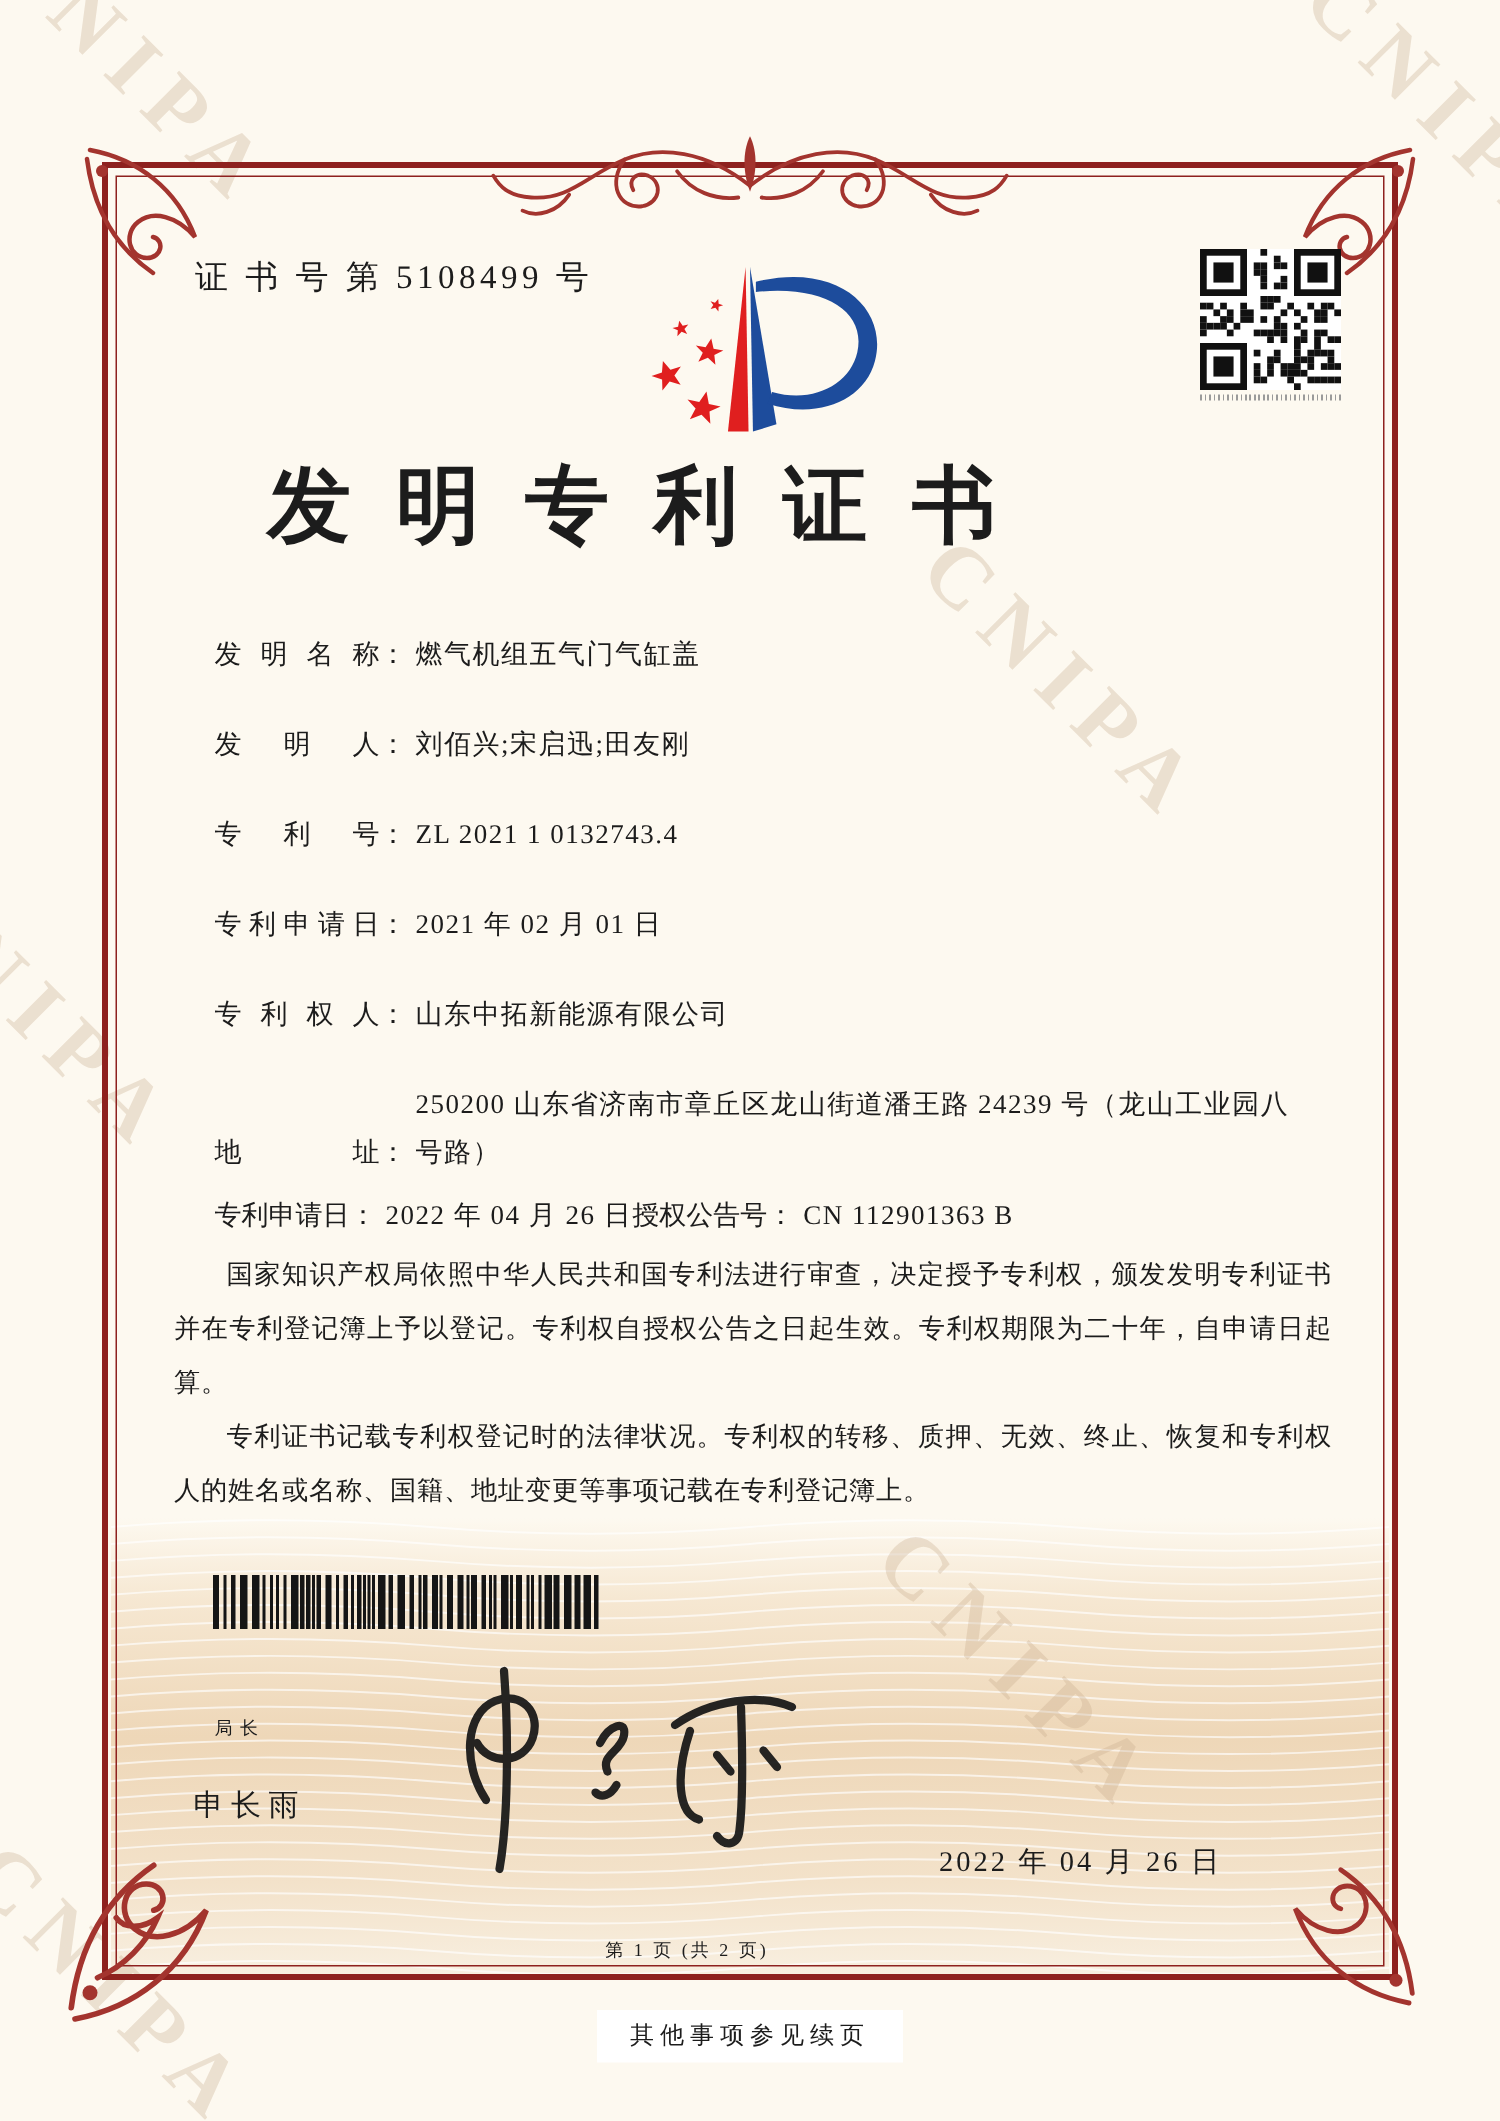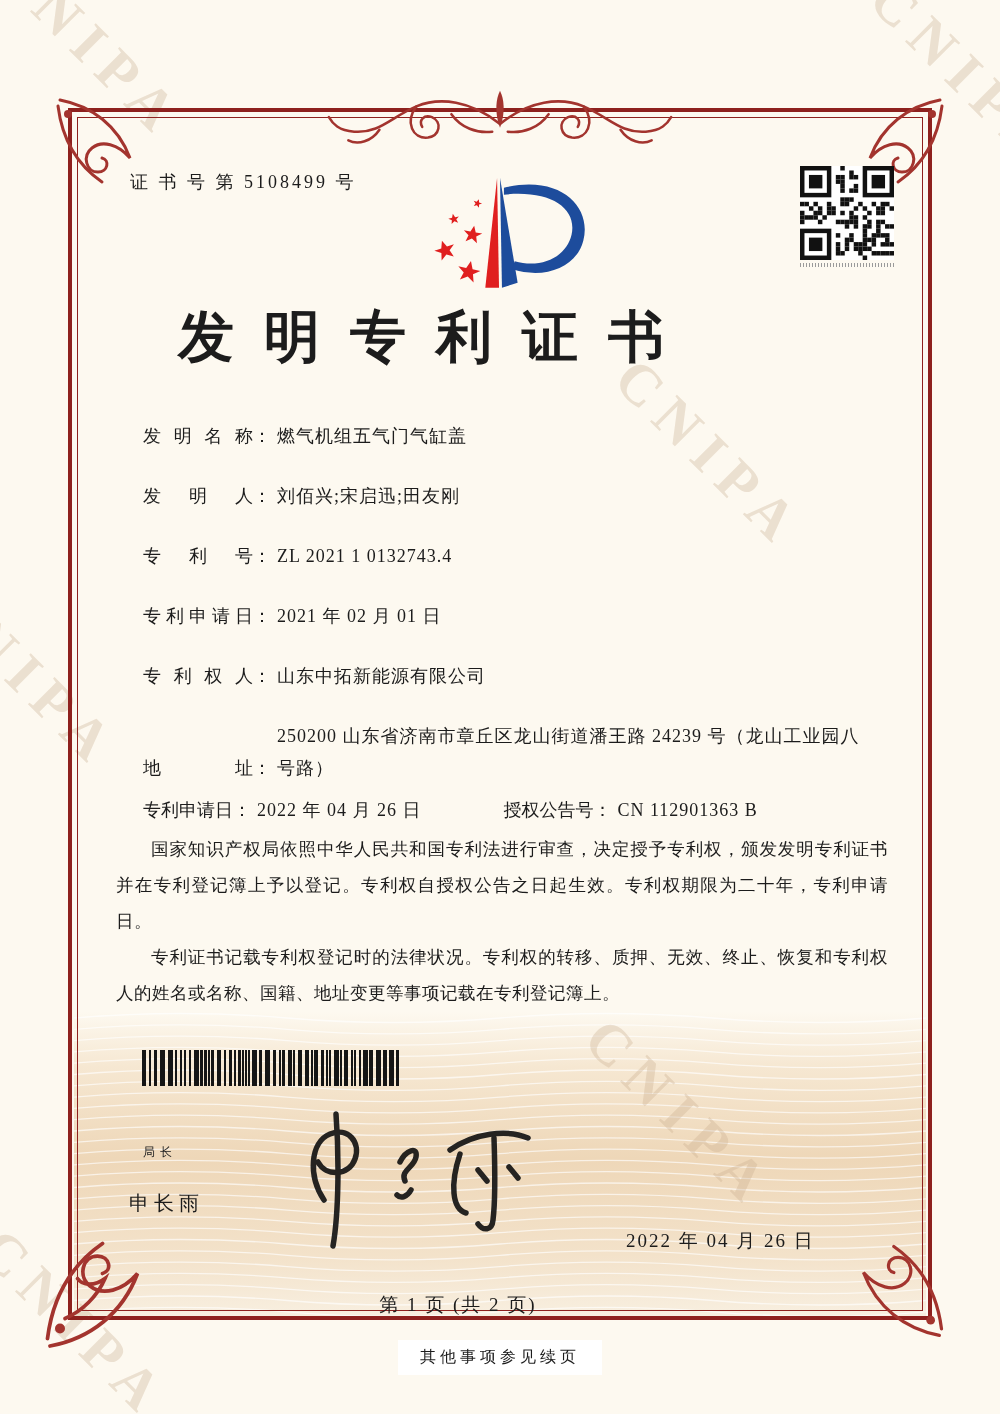--- a/index.html
+++ b/index.html
@@ -37,21 +37,21 @@
       rgba(247,238,224,0) 0%,
       rgba(240,217,185,0.55) 18%,
       #eed7b8 48%,
       #f3e2ca 80%,
       #f8efe0 100%);
   }
   .wave-zone svg { width:100%; height:100%; display:block; }
 
   .cert-no {
     position:absolute; left:130px; top:170px; z-index:5;
-    font-size:18px; letter-spacing:3px;
+    font-size:22px; letter-spacing:3px;
   }
   .qr-wrap { position:absolute; left:800px; top:166px; z-index:5; width:94px; }
   .qr-wrap svg { display:block; background:#fff; }
   .qr-microtext {
     margin-top:3px; height:4px; width:94px;
     background:repeating-linear-gradient(90deg,#9a9a9a 0 1px,transparent 1px 3px);
   }
   .logo { position:absolute; left:402px; top:162px; width:196px; height:128px; z-index:5; }
 
   .doc-title {
@@ -62,41 +62,41 @@
   .fields { position:absolute; left:143px; top:420px; width:745px; z-index:5; font-size:18px; }
   .field-row { display:flex; align-items:flex-start; line-height:32px; margin-bottom:28px; }
   .field-label {
     display:inline-block; width:110px;
     text-align:justify; text-align-last:justify; flex:0 0 110px;
   }
   .field-colon { flex:0 0 auto; }
   .field-value { margin-left:6px; letter-spacing:1px; max-width:585px; }
   .grant-row { display:flex; line-height:32px; }
   .grant-cell { display:flex; }
-  .grant-cell.right { margin-left:82px; }
+  .grant-cell.right { }
 
   .body-paragraphs {
     position:absolute; left:116px; top:832px; width:772px; z-index:5;
     font-size:17.5px; line-height:2.05; letter-spacing:0.5px;
     text-align:justify;
   }
   .body-paragraphs p { text-indent:2em; }
 
   .barcode { position:absolute; left:140px; top:1050px; z-index:5; }
   .barcode svg { display:block; }
 
   .signoff-role { position:absolute; left:143px; top:1144px; z-index:5; font-size:12px; letter-spacing:5px;
                   font-family:"Liberation Sans","DejaVu Sans",sans-serif; }
   .signoff-name { position:absolute; left:129px; top:1190px; z-index:5; font-size:20px; letter-spacing:5px;
                   font-family:Liberation Serif, serif; }
   .signature { position:absolute; left:278px; top:1104px; width:270px; height:145px; z-index:5; }
   .sign-date { position:absolute; left:626px; top:1228px; z-index:5; font-size:19px; letter-spacing:2px; }
 
   .page-indicator { position:absolute; left:0; top:1292px; width:916px; z-index:5;
-    text-align:center; font-size:19px; letter-spacing:2px; }
+    text-align:center; font-size:12px; letter-spacing:2px; }
 
   .continuation-box {
     position:absolute; left:50%; transform:translateX(-50%); top:1340px; z-index:5;
     background:#ffffff; padding:7px 22px;
     font-size:16px; letter-spacing:4px;
   }
 </style>
 </head>
 <body>
 
@@ -370,21 +370,21 @@
     </div>
     <div class="grant-cell right">
       <span>授权公告号</span>
         <span>：</span>
       <span style="margin-left:6px; letter-spacing:1px;">CN 112901363 B</span>
     </div>
   </div>
 </div>
 
 <div class="body-paragraphs">
-  <p>国家知识产权局依照中华人民共和国专利法进行审查，决定授予专利权，颁发发明专利证书并在专利登记簿上予以登记。专利权自授权公告之日起生效。专利权期限为二十年，专利申请日。</p>
+  <p>国家知识产权局依照中华人民共和国专利法进行审查，决定授予专利权，颁发发明专利证书并在专利登记簿上予以登记。专利权自授权公告之日起生效。专利权期限为二十年，自申请日起算。</p>
   <p>专利证书记载专利权登记时的法律状况。专利权的转移、质押、无效、终止、恢复和专利权人的姓名或名称、国籍、地址变更等事项记载在专利登记簿上。</p>
 </div>
 
 <div class="barcode">
   <svg id="barcode-svg" width="268" height="36" viewBox="0 0 268 36">
       <rect x="2" y="0" width="4" height="36" fill="#151515"></rect>
       <rect x="9" y="0" width="2" height="36" fill="#151515"></rect>
       <rect x="14" y="0" width="3" height="36" fill="#151515"></rect>
       <rect x="20" y="0" width="5" height="36" fill="#151515"></rect>
       <rect x="28" y="0" width="5" height="36" fill="#151515"></rect>

